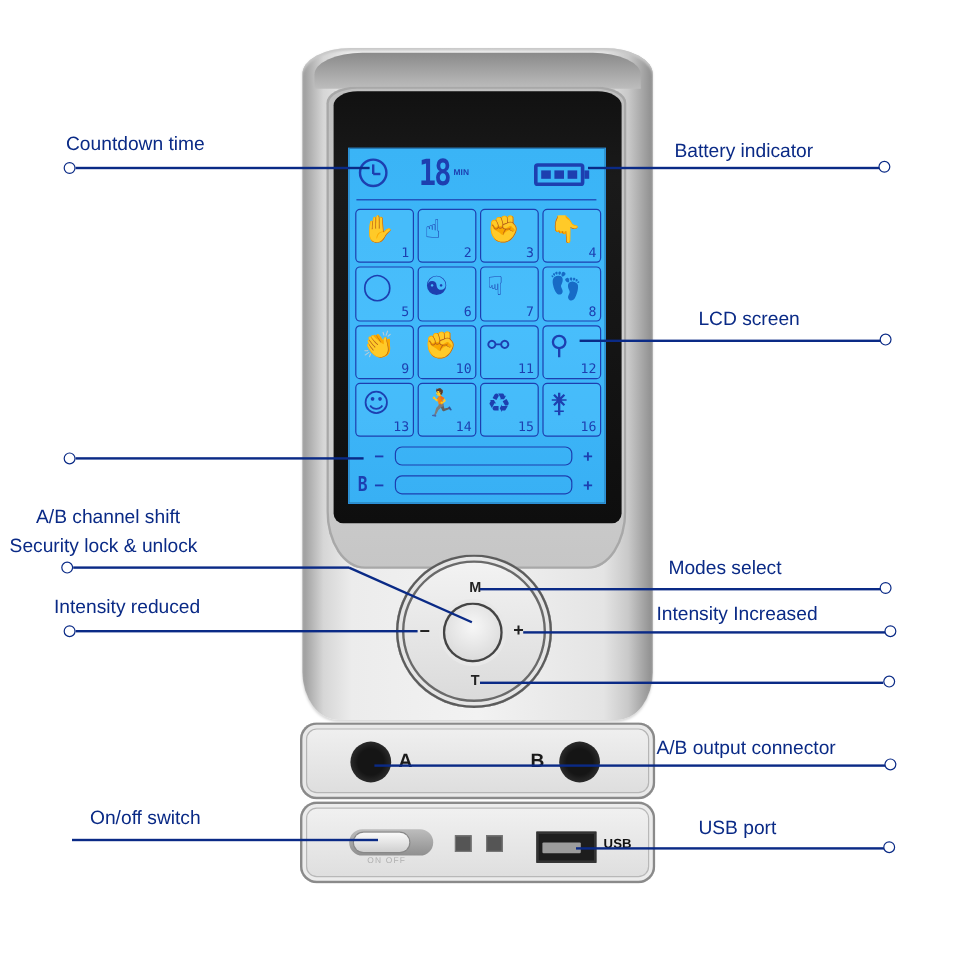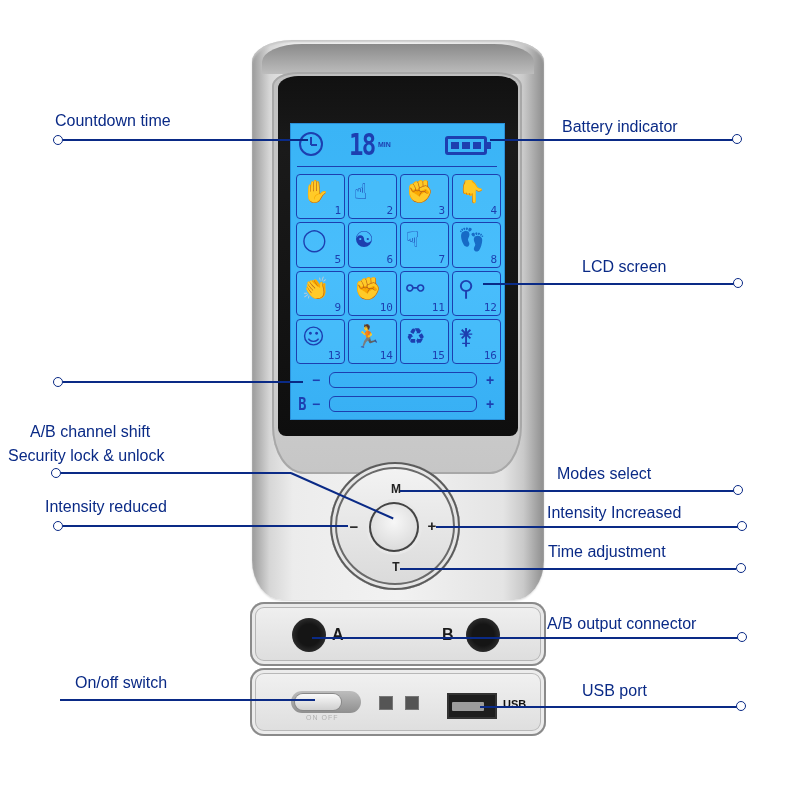--- a/index.html
+++ b/index.html
@@ -325,21 +325,20 @@
   <div class="callout-dot" style="left:733px;top:278px;"></div>
 
   <span class="callout-text" style="left:557px;top:463px;">Modes select</span>
   <div class="callout-line" style="left:400px;top:490px;width:334px;"></div>
   <div class="callout-dot" style="left:733px;top:485px;"></div>
 
   <span class="callout-text" style="left:547px;top:502px;">Intensity Increased</span>
   <div class="callout-line" style="left:436px;top:526px;width:302px;"></div>
   <div class="callout-dot" style="left:737px;top:521px;"></div>
 
-  <span class="callout-text" style="left:548px;top:541px;">Time adjustment</span>
   <div class="callout-line" style="left:400px;top:568px;width:336px;"></div>
   <div class="callout-dot" style="left:736px;top:563px;"></div>
 
   <span class="callout-text" style="left:547px;top:613px;">A/B output connector</span>
   <div class="callout-line" style="left:312px;top:637px;width:426px;"></div>
   <div class="callout-dot" style="left:737px;top:632px;"></div>
 
   <span class="callout-text" style="left:582px;top:680px;">USB port</span>
   <div class="callout-line" style="left:480px;top:706px;width:257px;"></div>
   <div class="callout-dot" style="left:736px;top:701px;"></div>

